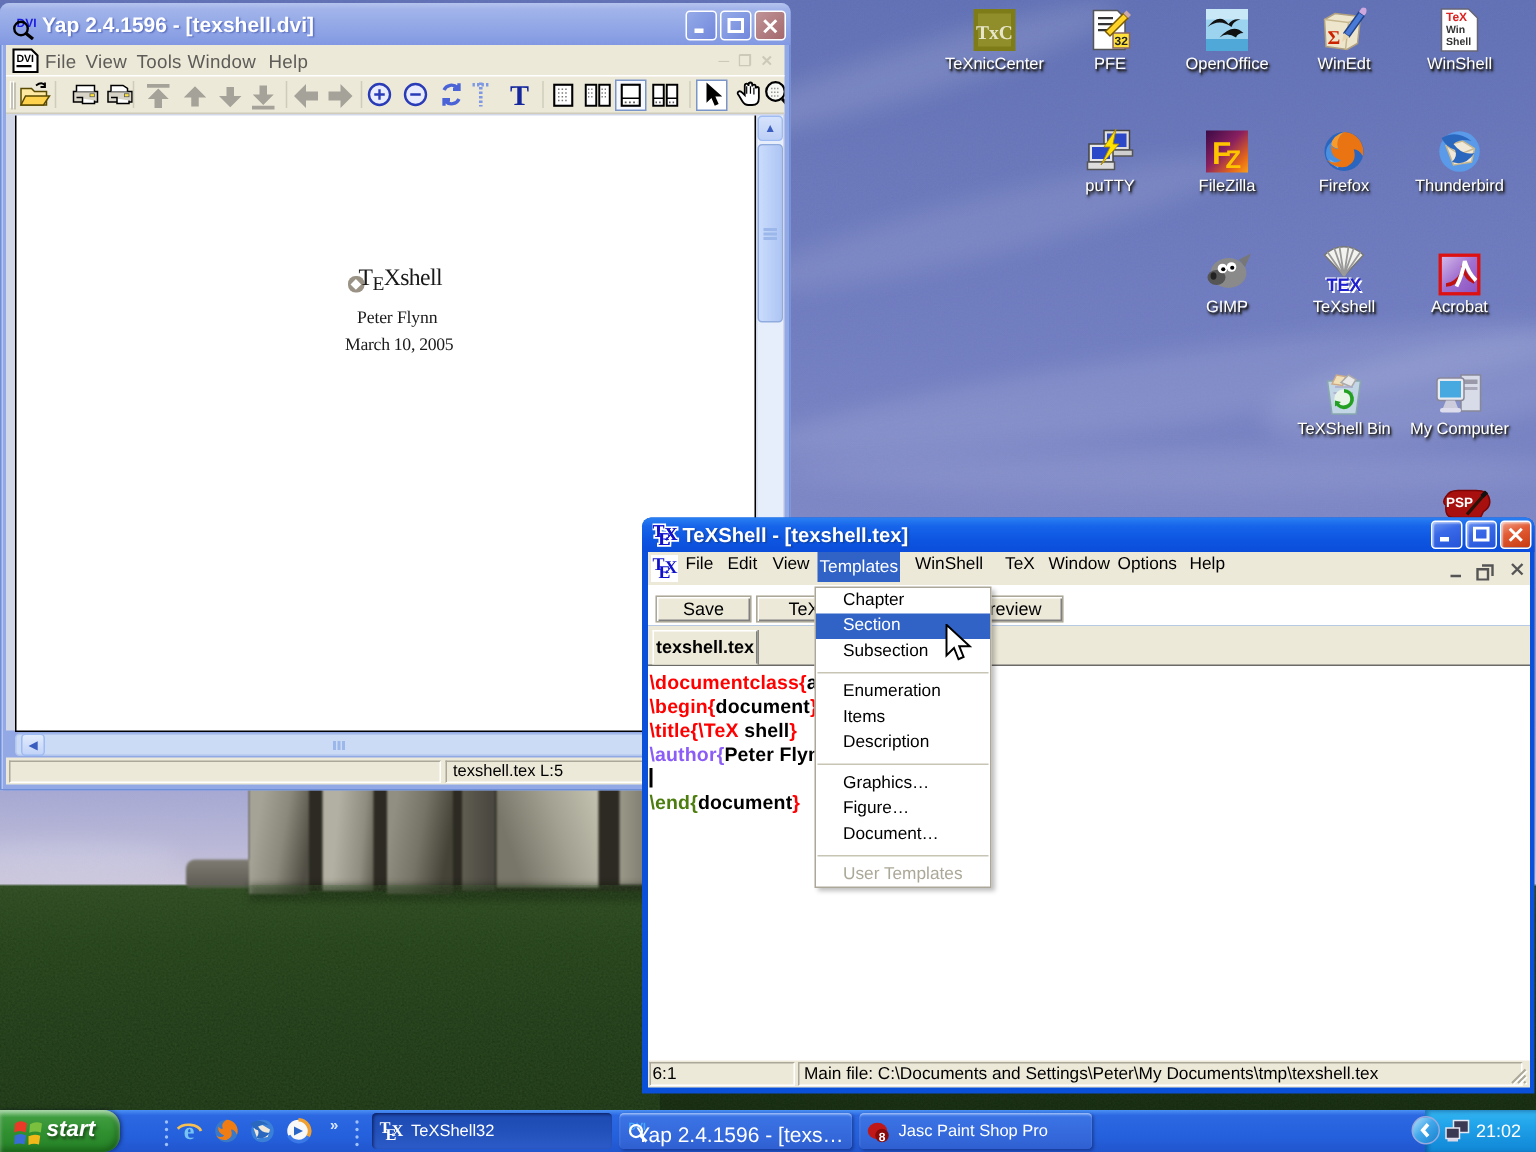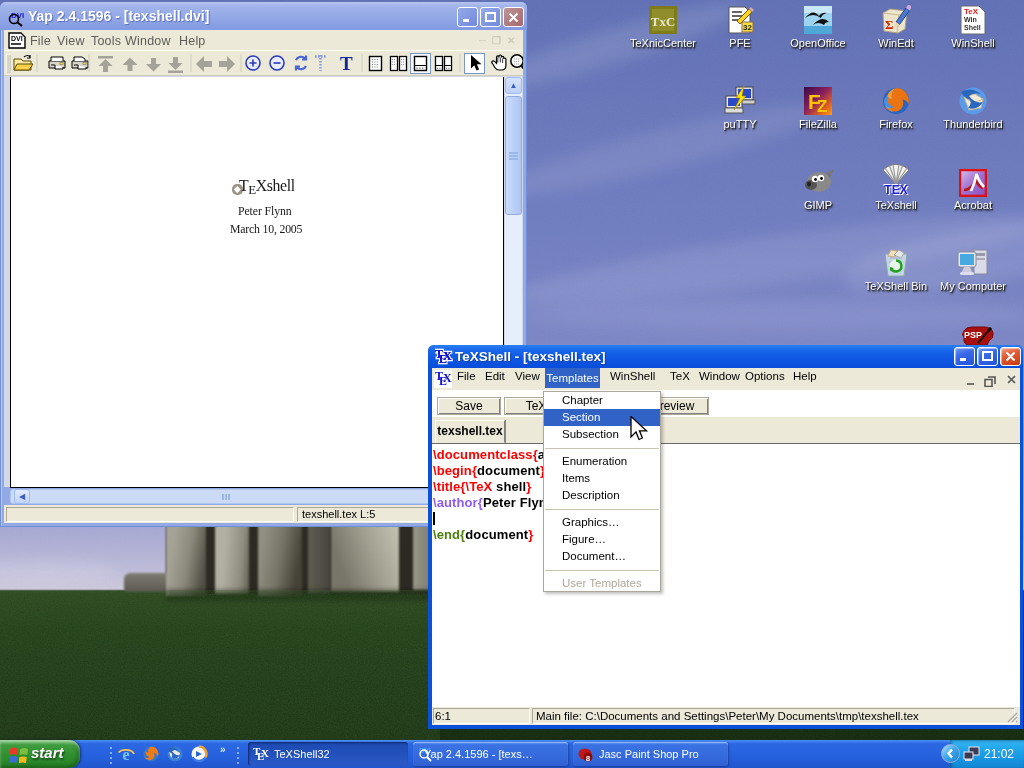--- a/index.html
+++ b/index.html
@@ -610,21 +610,21 @@
       </svg>
     <span class="abs" style="left:26px;top:6px;font-size:11px;color:#fff;">TeXShell32</span>
   </div>
   <div class="abs" style="left:413px;top:2px;width:155px;height:24px;border-radius:3px;
     background:linear-gradient(180deg,#5990f2 0%,#3a72e4 12%,#3468da 70%,#2f5fd0 100%);box-shadow:inset 0 1px 1px rgba(255,255,255,.4), 1px 1px 2px rgba(0,0,40,.3);">
     <svg class="abs" style="left:5px;top:4px;" width="16" height="16">
         <text x="1" y="7" font-size="7" font-weight="bold" fill="#4af">DVI</text>
         <circle cx="6" cy="8" r="4" fill="none" stroke="#fff" stroke-width="1.5"></circle>
         <path d="M9 11 l4 4" stroke="#fff" stroke-width="2"></path>
       </svg>
-    <span class="abs" style="left:11px;top:6px;font-size:11px;color:#fff;">Yap 2.4.1596 - [texs…</span>
+    <span class="abs" style="left:11px;top:6px;font-size:14px;color:#fff;">Yap 2.4.1596 - [texs…</span>
   </div>
   <div class="abs" style="left:573px;top:2px;width:155px;height:24px;border-radius:3px;
     background:linear-gradient(180deg,#5990f2 0%,#3a72e4 12%,#3468da 70%,#2f5fd0 100%);box-shadow:inset 0 1px 1px rgba(255,255,255,.4), 1px 1px 2px rgba(0,0,40,.3);">
     <svg class="abs" style="left:5px;top:5px;" width="16" height="16">
         <ellipse cx="7" cy="7" rx="6.5" ry="5.5" fill="#c01818"></ellipse>
         <circle cx="10" cy="10" r="4.5" fill="#8a0a0a"></circle>
         <text x="10" y="13.5" font-size="8" font-weight="bold" fill="#fff" text-anchor="middle">8</text>
       </svg>
     <span class="abs" style="left:26px;top:6px;font-size:11px;color:#fff;">Jasc Paint Shop Pro</span>
   </div>

